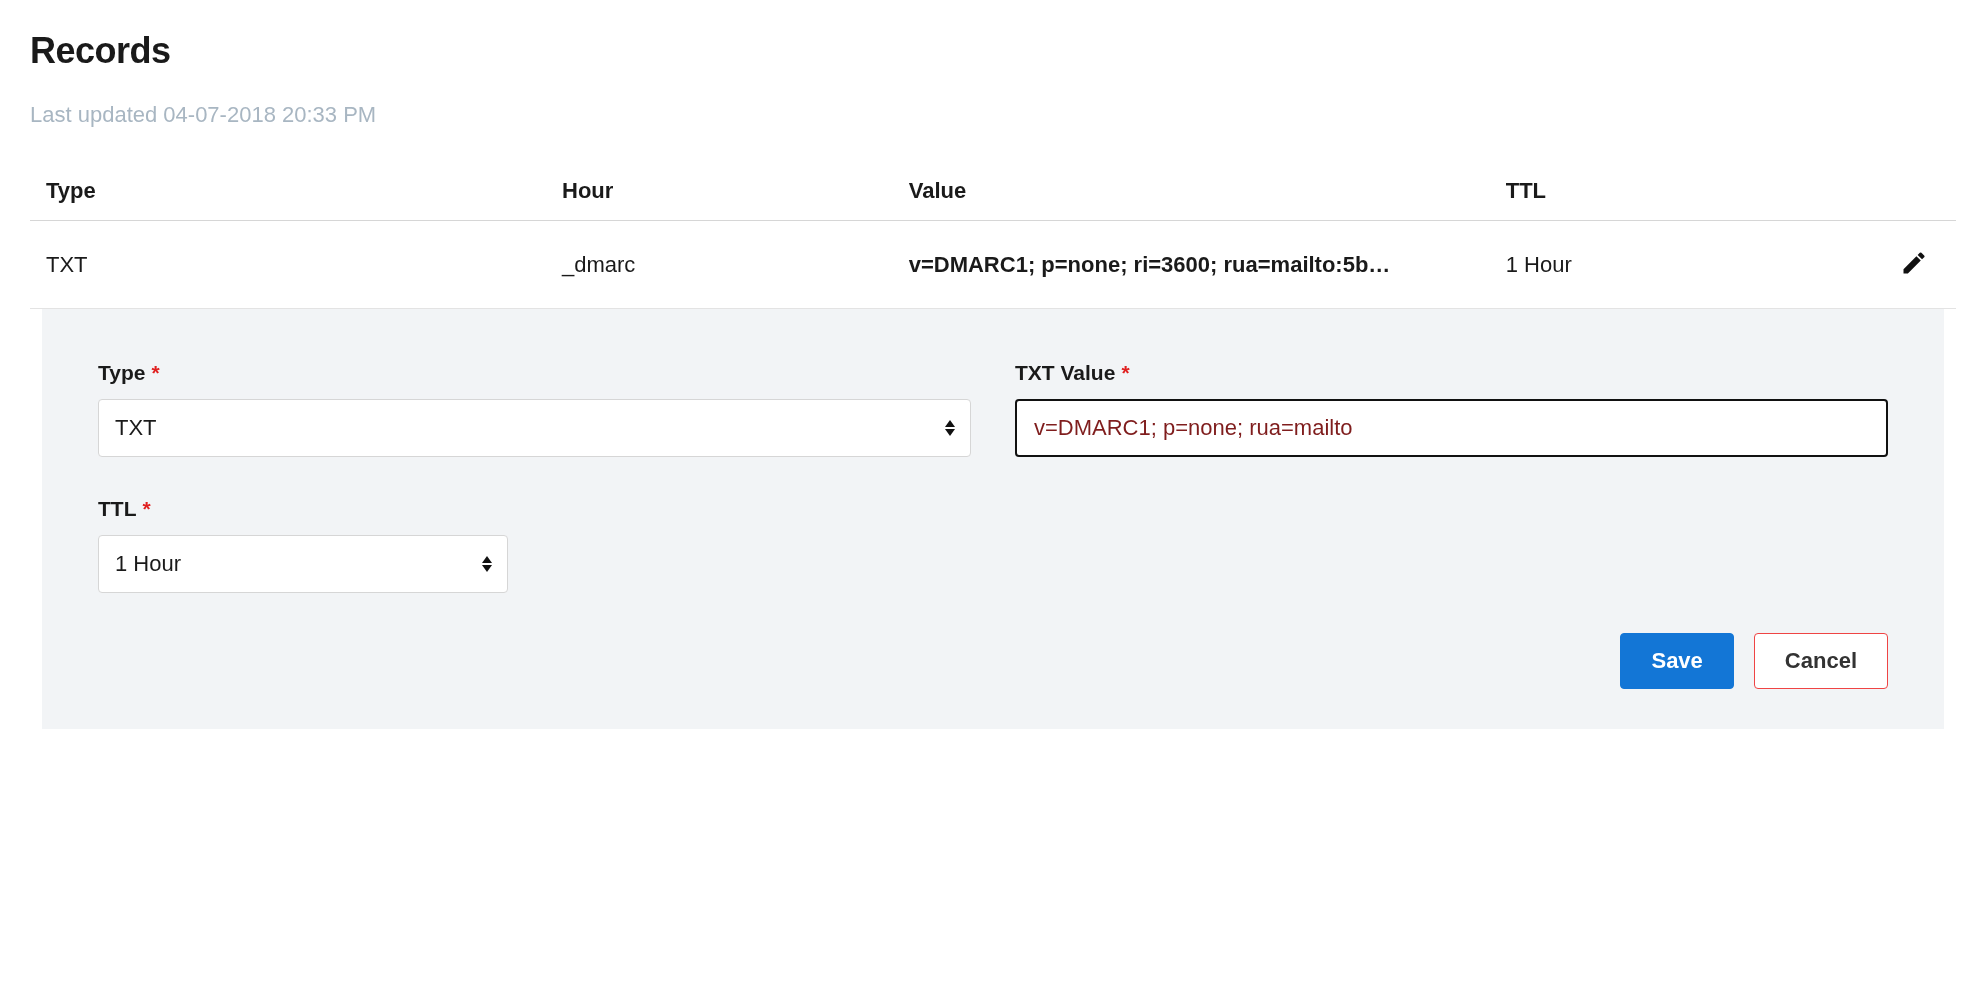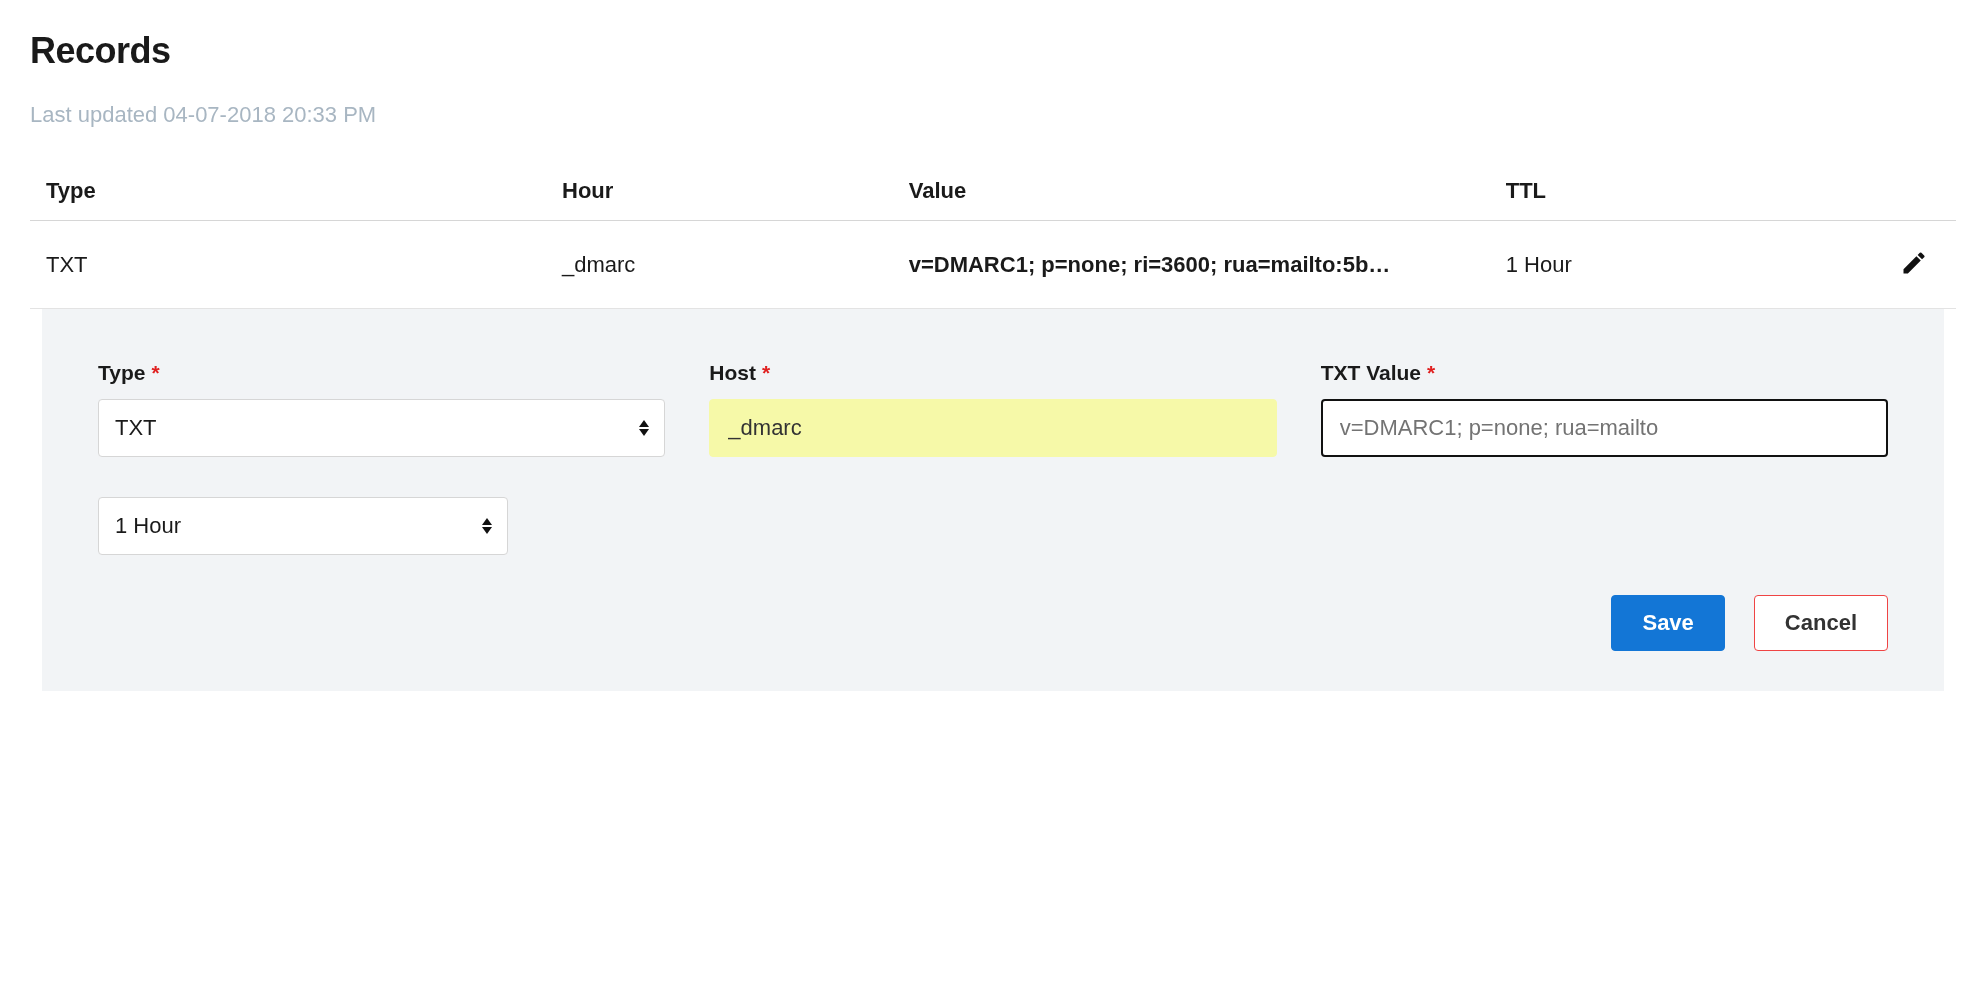--- a/index.html
+++ b/index.html
@@ -112,38 +112,37 @@
     border: 2px solid #111;
     padding: 0 15px;
   }
   .control input {
     border: none;
     outline: none;
     background: transparent;
     font-size: 22px;
     width: 100%;
     height: 100%;
-    color: #737373;
+    color: #7f1d1d;
     font-family: inherit;
   }
   .control.highlight input { color: #333; }
   .button-row {
     display: flex;
     justify-content: flex-end;
     gap: 20px;
     margin-top: 40px;
   }
   .btn {
     height: 56px;
     padding: 0 30px;
     font-size: 22px;
     font-weight: 600;
     border-radius: 4px;
     cursor: pointer;
-    margin-left: 9px;
   }
   .btn-primary {
     background: #1376d6;
     color: #fff;
     border: 1px solid #1376d6;
   }
   .btn-secondary {
     background: #fff;
     color: #333;
     border: 1px solid #ef4444;
@@ -196,41 +195,36 @@
           <svg viewBox="0 0 12 8">
               <path d="M6 0 L11 7 L1 7 Z"></path>
             </svg>
           <svg viewBox="0 0 12 8">
               <path d="M6 8 L11 1 L1 1 Z"></path>
             </svg>
         </span>
       </div>
     </div>
 
-    <div class="form-field">
-      <div class="form-label">
-        <span>Host</span><span class="req">*</span>
-      </div>
-      <div class="control highlight">
-        <input type="text" value="_dmarc" style="">
-      </div>
-    </div>
 
     <div class="form-field">
       <div class="form-label">
         <span>TXT Value</span><span class="req">*</span>
       </div>
       <div class="control focused">
         <input type="text" value="v=DMARC1; p=none; rua=mailto" style="">
       </div>
     </div>
   </div>
 
   <div class="form-row" style="margin-bottom:0;">
     <div class="form-field" style="max-width:410px;">
+      <div class="form-label">
+        <span>TTL</span><span class="req">*</span>
+      </div>
       <div class="control select">
         <span>1 Hour</span>
         <span class="updown">
           <svg viewBox="0 0 12 8">
               <path d="M6 0 L11 7 L1 7 Z"></path>
             </svg>
           <svg viewBox="0 0 12 8">
               <path d="M6 8 L11 1 L1 1 Z"></path>
             </svg>
         </span>

